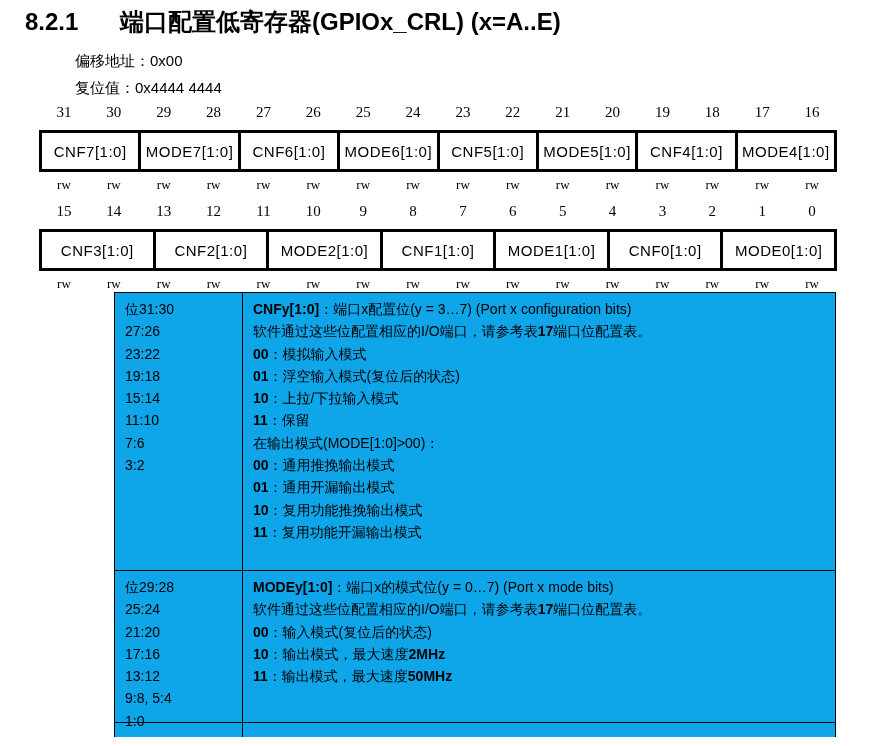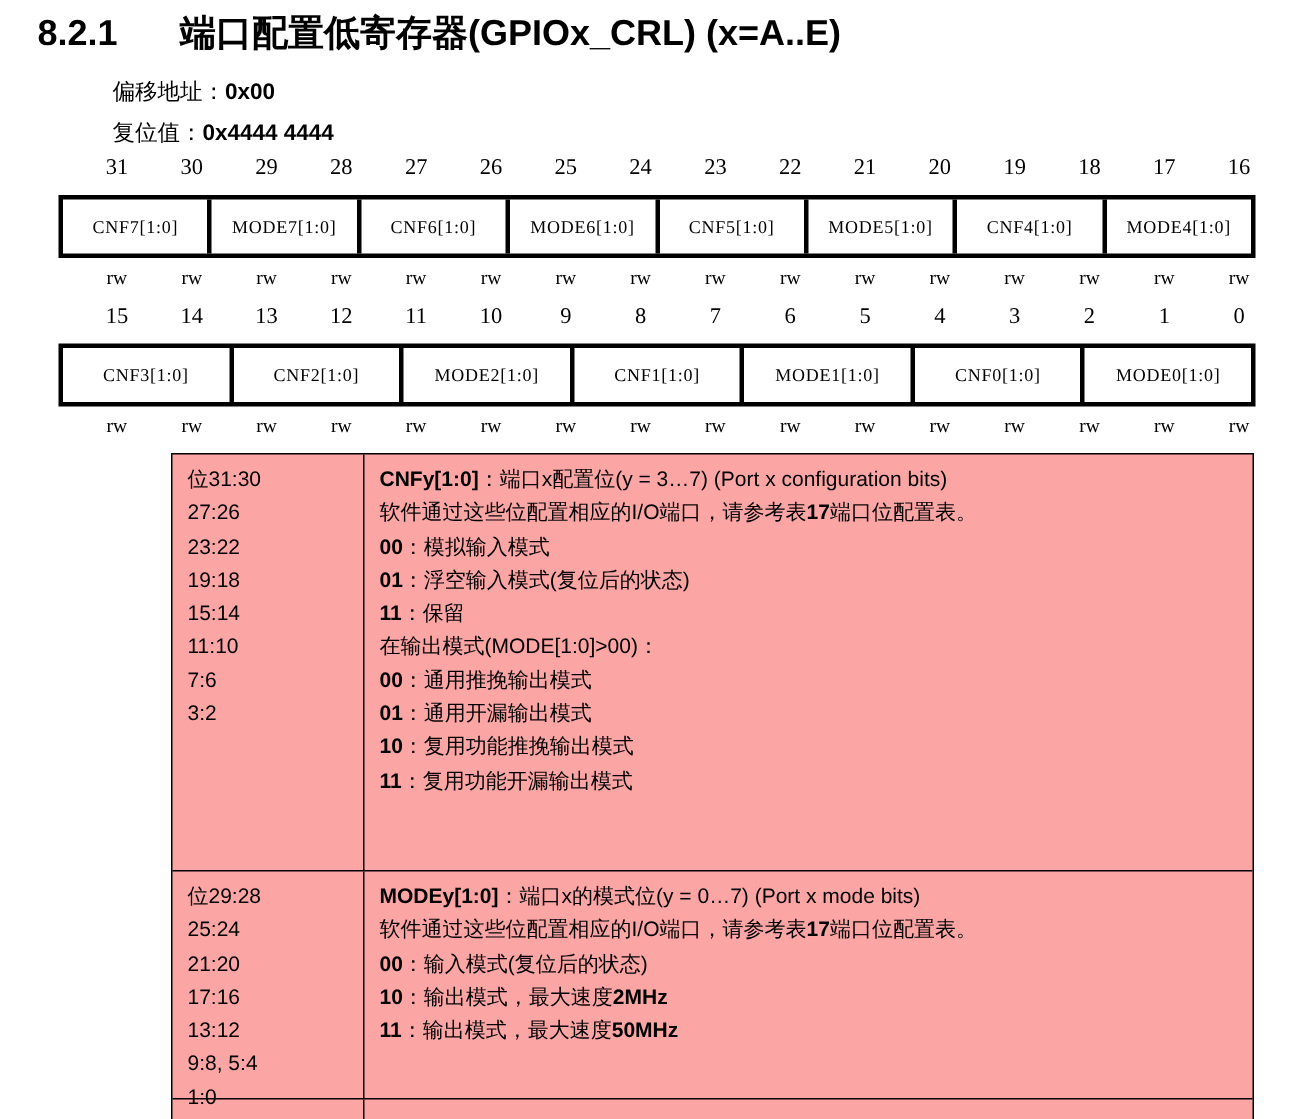--- a/index.html
+++ b/index.html
@@ -24,26 +24,26 @@
   }
   .sec-num { display: inline-block; width: 95px; }
 
   
   .meta {
     position: absolute;
     left: 75px;
     font-size: 15px;
     white-space: nowrap;
   }
-  .meta .bval { font-weight: bold; }
+  .meta .bval { font-weight: normal; }
 
   
   .bitsrow {
     position: absolute;
-    left: 53px;
+    left: 39px;
     width: 798px;
     display: flex;
     font-family: "Liberation Serif", "DejaVu Serif", serif;
     font-size: 15px;
   }
   .bitsrow .bitnum { flex: 1; text-align: center; }
   .bitsrow.rw { font-size: 13px; }
   .bitsrow .rwlbl { flex: 1; text-align: center; }
 
   .fieldsrow {
@@ -55,37 +55,37 @@
     border: 3px solid #000;
     box-sizing: border-box;
     background: #fff;
   }
   .fieldsrow .fieldcell {
     flex: 1;
     border-right: 3px solid #000;
     display: flex;
     align-items: center;
     justify-content: center;
-    font-family: Liberation Serif, serif;
-    font-size: 12px;
+    font-family: Liberation Sans, sans-serif;
+    font-size: 15px;
     letter-spacing: 0.5px;
     white-space: nowrap;
   }
   .fieldsrow .fieldcell:last-child { border-right: none; }
 
   
   .desctable {
     position: absolute;
     left: 114px;
-    top: 302px;
+    top: 292px;
     width: 722px;
     border: 1px solid #000;
     border-bottom: none;
     box-sizing: border-box;
-    background: #fca5a5;
+    background: #0ea5e9;
   }
   .descrow {
     display: flex;
     border-bottom: 1px solid #000;
     box-sizing: border-box;
   }
   .descrow.partial { border-bottom: none; }
   .bitscol {
     width: 128px;
     border-right: 1px solid #000;
@@ -224,20 +224,21 @@
           <div class="bitline">15:14</div>
           <div class="bitline">11:10</div>
           <div class="bitline">7:6</div>
           <div class="bitline">3:2</div>
         </div>
       <div class="desccol">
           <div class="descline"><span class="seg b">CNFy[1:0]</span><span class="seg">：端口x配置位(y = 3…7) (Port x configuration bits)</span></div>
           <div class="descline"><span class="seg">软件通过这些位配置相应的I/O端口，请参考表</span><span class="seg b">17</span><span class="seg">端口位配置表。</span></div>
           <div class="descline"><span class="seg b">00</span><span class="seg">：模拟输入模式</span></div>
           <div class="descline"><span class="seg b">01</span><span class="seg">：浮空输入模式(复位后的状态)</span></div>
+          <div class="descline"><span class="seg b">10</span><span class="seg">：上拉/下拉输入模式</span></div>
           <div class="descline"><span class="seg b">11</span><span class="seg">：保留</span></div>
           <div class="descline"><span class="seg">在输出模式(MODE[1:0]&gt;00)：</span></div>
           <div class="descline"><span class="seg b">00</span><span class="seg">：通用推挽输出模式</span></div>
           <div class="descline"><span class="seg b">01</span><span class="seg">：通用开漏输出模式</span></div>
           <div class="descline"><span class="seg b">10</span><span class="seg">：复用功能推挽输出模式</span></div>
           <div class="descline"><span class="seg b">11</span><span class="seg">：复用功能开漏输出模式</span></div>
         </div>
     </div>
     <div class="descrow" style="height:152px">
       <div class="bitscol">

